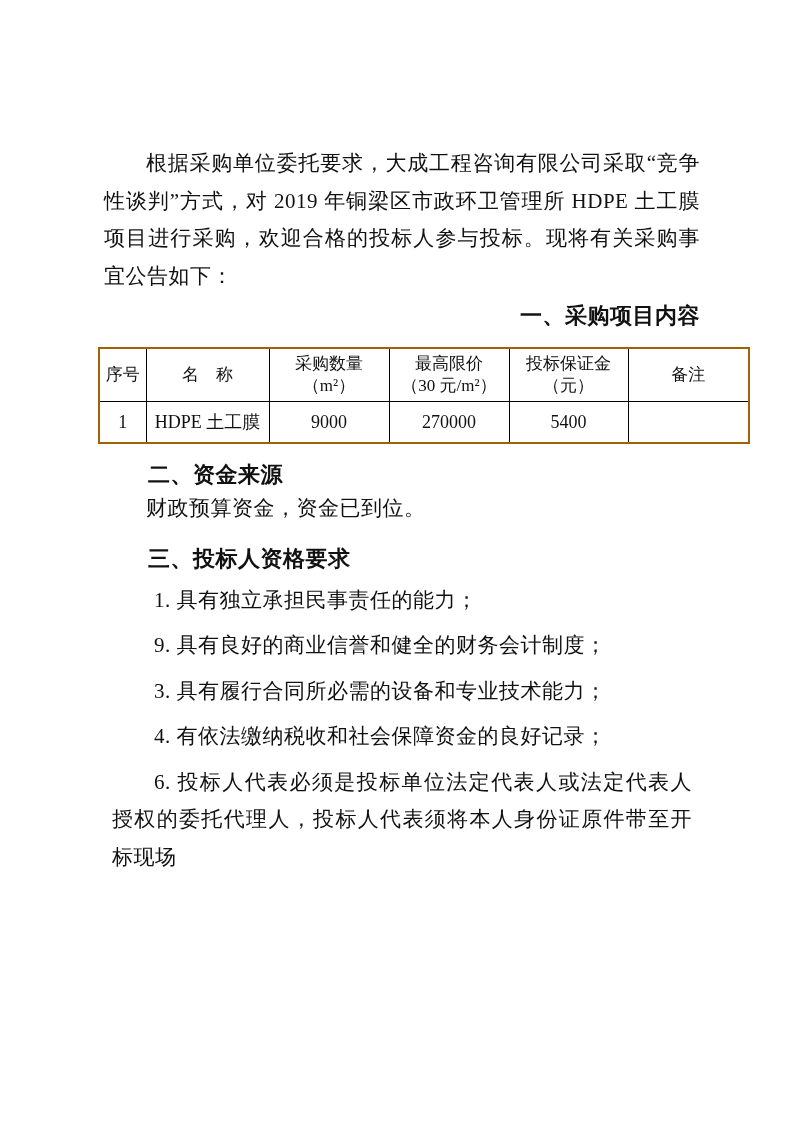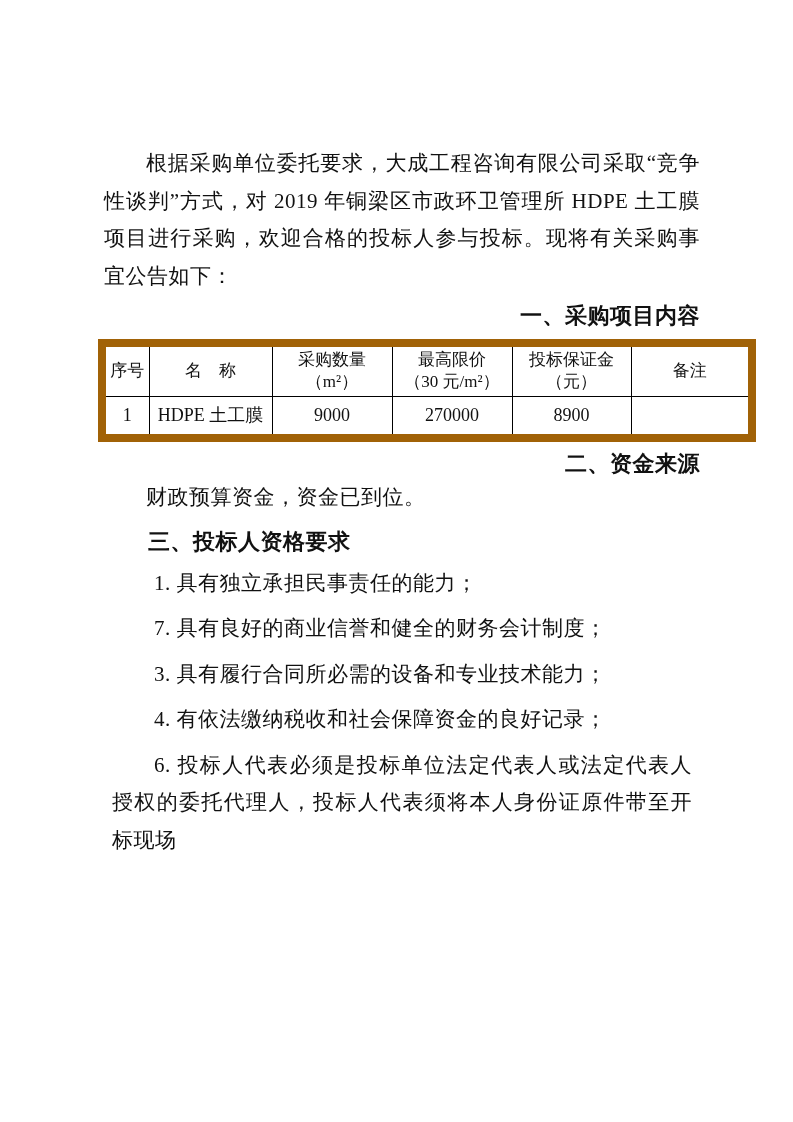--- a/index.html
+++ b/index.html
@@ -33,28 +33,28 @@
   .heading {
     margin: 0;
     font-family: "Liberation Sans", "DejaVu Sans", sans-serif;
     font-weight: bold;
     font-size: 22px;
     line-height: 30px;
     text-indent: 2em;
     letter-spacing: 0.5px;
   }
   .h1 { margin-top: 6px; text-align: right; }
-  .h2 { margin-top: 7px; text-align: right; }
-  .h3 { margin-top: 10px; }
+  .h2 { margin-top: 16px; }
+  .h3 { margin-top: 16px; }
   table.doc-table {
     border-collapse: collapse;
     table-layout: fixed;
     width: 650px;
-    margin: 8px 0 0 -6px;
-    border: 8px solid #a16207;
+    margin: 16px 0 0 -6px;
+    border: 2px solid #a16207;
   }
   table.doc-table th,
   table.doc-table td {
     border: 1px solid #000000;
     text-align: center;
     vertical-align: middle;
     padding: 0 2px;
     font-weight: normal;
     overflow: hidden;
   }
@@ -100,32 +100,32 @@
 （元）</th>
         <th>备注</th>
       </tr>
     </thead>
     <tbody>
       <tr>
         <td>1</td>
         <td>HDPE 土工膜</td>
         <td>9000</td>
         <td>270000</td>
-        <td>8900</td>
+        <td>5400</td>
         <td></td>
       </tr>
     </tbody>
   </table>
 
   <h2 class="heading h2">二、资金来源</h2>
 
   <p class="para">财政预算资金，资金已到位。</p>
 
   <h2 class="heading h3">三、投标人资格要求</h2>
 
 
   <p class="para req">1. 具有独立承担民事责任的能力；</p>
-  <p class="para req">7. 具有良好的商业信誉和健全的财务会计制度；</p>
+  <p class="para req">9. 具有良好的商业信誉和健全的财务会计制度；</p>
   <p class="para req">3. 具有履行合同所必需的设备和专业技术能力；</p>
   <p class="para req">4. 有依法缴纳税收和社会保障资金的良好记录；</p>
   <p class="para req">6. 投标人代表必须是投标单位法定代表人或法定代表人授权的委托代理人，投标人代表须将本人身份证原件带至开标现场</p>
 
 </div>
 
 </body></html>

